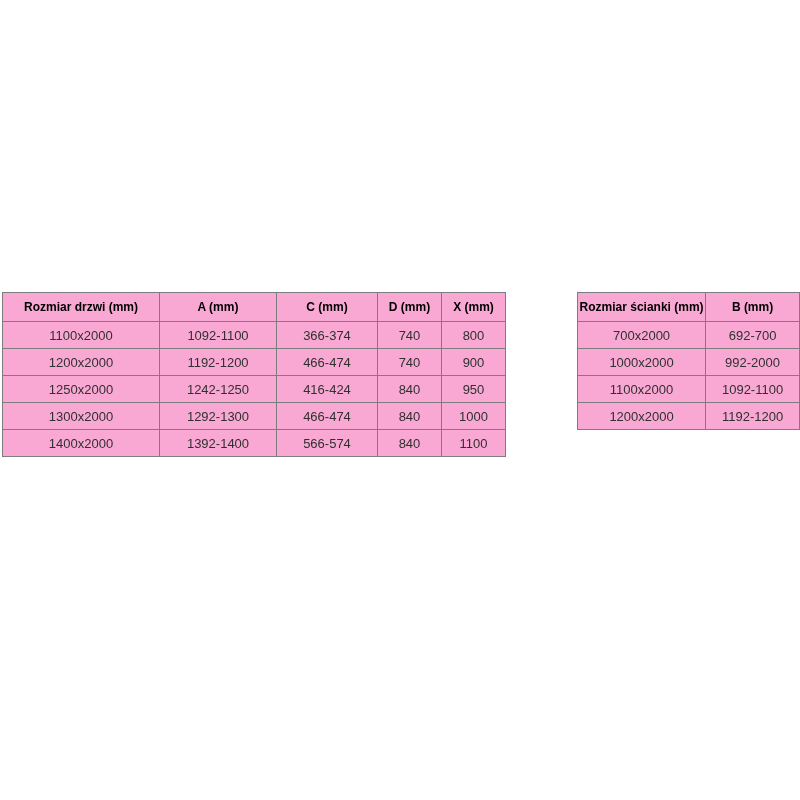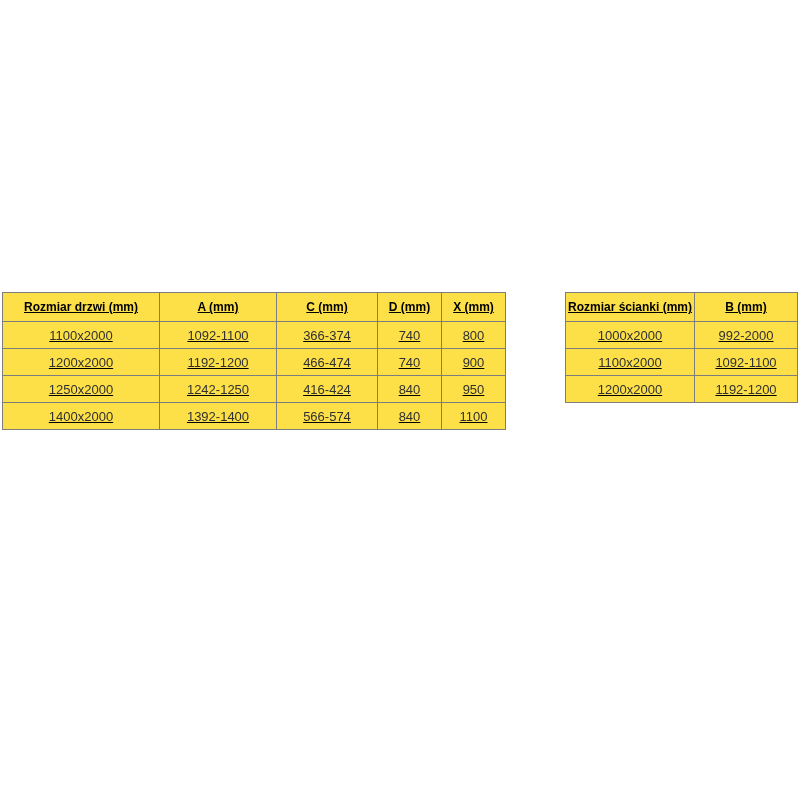--- a/index.html
+++ b/index.html
@@ -8,25 +8,24 @@
     height: 800px;
     background: #ffffff;
     position: relative;
     overflow: hidden;
     font-family: "Liberation Sans", sans-serif;
   }
   .size-table {
     position: absolute;
     border-collapse: collapse;
     table-layout: fixed;
-    background: #fde047;
-    text-decoration: underline;
+    background: #f9a8d4;
   }
   #door-size-table { left: 2px;   top: 292px; }
-  #wall-size-table { left: 565px; top: 292px; }
+  #wall-size-table { left: 577px; top: 292px; }
   .size-table th, .size-table td {
     border: 1px solid #7d7d7d;
     text-align: center;
     vertical-align: middle;
     padding: 0;
     white-space: nowrap;
     overflow: hidden;
   }
   .size-table th {
     height: 28px;
@@ -77,20 +76,27 @@
         <td>900</td>
       </tr>
       <tr>
         <td>1250x2000</td>
         <td>1242-1250</td>
         <td>416-424</td>
         <td>840</td>
         <td>950</td>
       </tr>
       <tr>
+        <td>1300x2000</td>
+        <td>1292-1300</td>
+        <td>466-474</td>
+        <td>840</td>
+        <td>1000</td>
+      </tr>
+      <tr>
         <td>1400x2000</td>
         <td>1392-1400</td>
         <td>566-574</td>
         <td>840</td>
         <td>1100</td>
       </tr>
     </tbody>
 </table>
 
 <table class="size-table" id="wall-size-table">
@@ -99,20 +105,24 @@
     <col style="width:103px">
   </colgroup>
   <thead>
     <tr>
         <th>Rozmiar ścianki (mm)</th>
         <th>B (mm)</th>
       </tr>
   </thead>
   <tbody>
       <tr>
+        <td>700x2000</td>
+        <td>692-700</td>
+      </tr>
+      <tr>
         <td>1000x2000</td>
         <td>992-2000</td>
       </tr>
       <tr>
         <td>1100x2000</td>
         <td>1092-1100</td>
       </tr>
       <tr>
         <td>1200x2000</td>
         <td>1192-1200</td>

